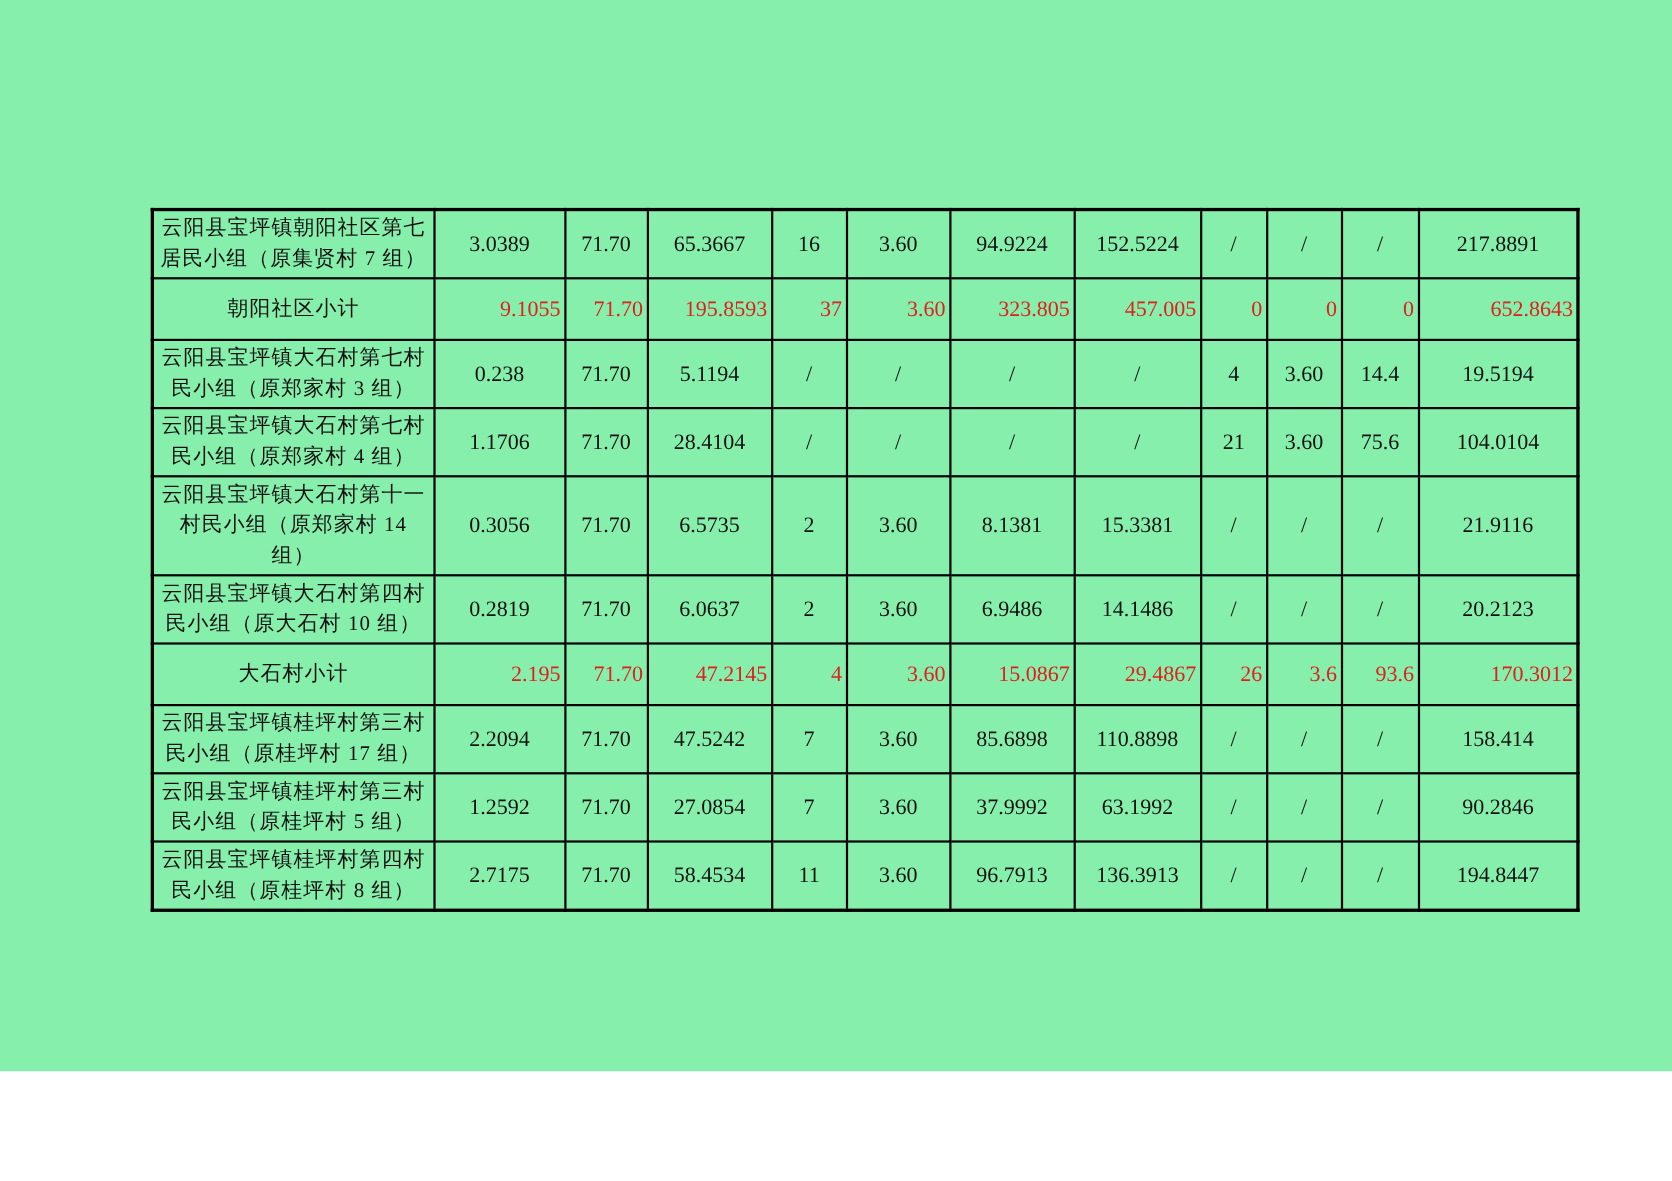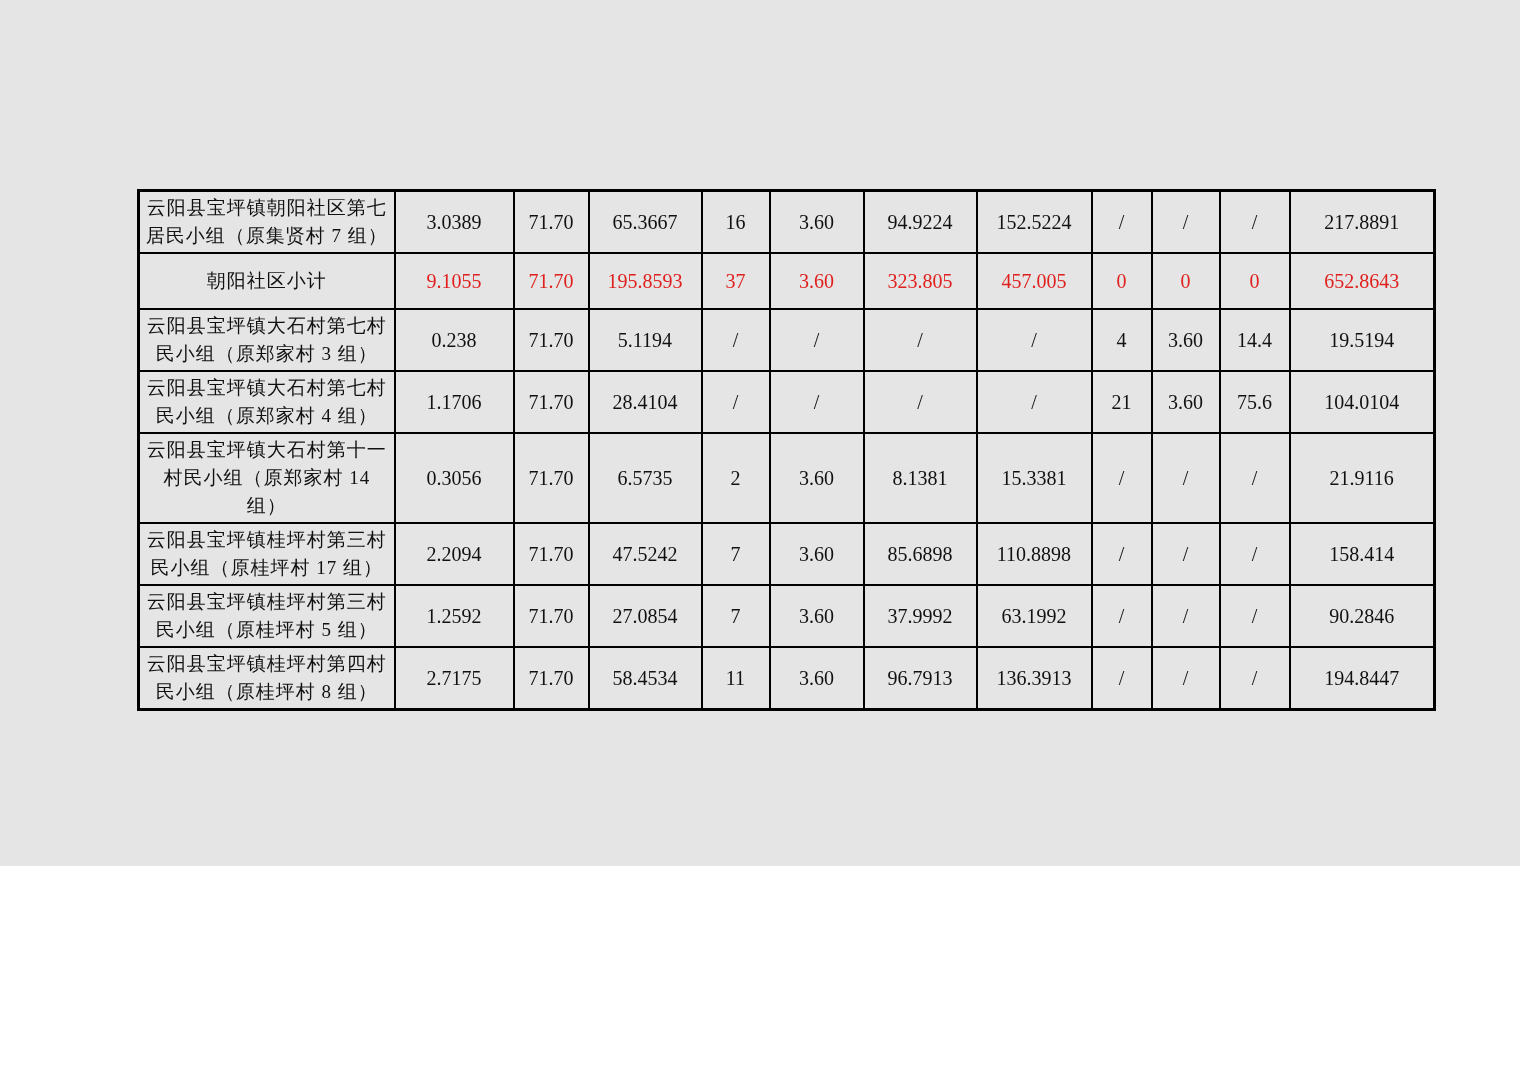--- a/index.html
+++ b/index.html
@@ -9,22 +9,22 @@
   }
   * { box-sizing: border-box; }
   html, body {
     margin: 0;
     padding: 0;
     background: #ffffff;
   }
   .page {
     position: relative;
     width: 1520px;
-    height: 866px;
-    background: #e5e5e5;
+    height: 974px;
+    background: #86efac;
     overflow: hidden;
     font-family: "Liberation Serif", "DejaVu Serif", serif;
     color: var(--ink);
   }
   table.data-table {
     position: absolute;
     left: 137px;
     top: 189px;
     width: 1296px;
     border-collapse: collapse;
@@ -45,20 +45,21 @@
     white-space: pre-line;
     letter-spacing: 1px;
     color: var(--ink);
   }
   td.value-cell {
     font-size: 20px;
     color: var(--ink);
   }
   tr.subtotal td.value-cell {
     color: var(--red);
+    text-align: right;
   }
   .page-number {
     position: absolute;
     left: 150px;
     top: 1006px;
     font-size: 29px;
     color: #2a2a2a;
     white-space: nowrap;
   }
   .page-number .dash {
@@ -159,20 +160,49 @@
           <td class="value-cell">2</td>
           <td class="value-cell">3.60</td>
           <td class="value-cell">8.1381</td>
           <td class="value-cell">15.3381</td>
           <td class="value-cell">/</td>
           <td class="value-cell">/</td>
           <td class="value-cell">/</td>
           <td class="value-cell">21.9116</td>
         </tr>
         <tr>
+          <td class="name-cell">云阳县宝坪镇大石村第四村
+民小组（原大石村 10 组）</td>
+          <td class="value-cell">0.2819</td>
+          <td class="value-cell">71.70</td>
+          <td class="value-cell">6.0637</td>
+          <td class="value-cell">2</td>
+          <td class="value-cell">3.60</td>
+          <td class="value-cell">6.9486</td>
+          <td class="value-cell">14.1486</td>
+          <td class="value-cell">/</td>
+          <td class="value-cell">/</td>
+          <td class="value-cell">/</td>
+          <td class="value-cell">20.2123</td>
+        </tr>
+        <tr class="subtotal">
+          <td class="name-cell">大石村小计</td>
+          <td class="value-cell">2.195</td>
+          <td class="value-cell">71.70</td>
+          <td class="value-cell">47.2145</td>
+          <td class="value-cell">4</td>
+          <td class="value-cell">3.60</td>
+          <td class="value-cell">15.0867</td>
+          <td class="value-cell">29.4867</td>
+          <td class="value-cell">26</td>
+          <td class="value-cell">3.6</td>
+          <td class="value-cell">93.6</td>
+          <td class="value-cell">170.3012</td>
+        </tr>
+        <tr>
           <td class="name-cell">云阳县宝坪镇桂坪村第三村
 民小组（原桂坪村 17 组）</td>
           <td class="value-cell">2.2094</td>
           <td class="value-cell">71.70</td>
           <td class="value-cell">47.5242</td>
           <td class="value-cell">7</td>
           <td class="value-cell">3.60</td>
           <td class="value-cell">85.6898</td>
           <td class="value-cell">110.8898</td>
           <td class="value-cell">/</td>

